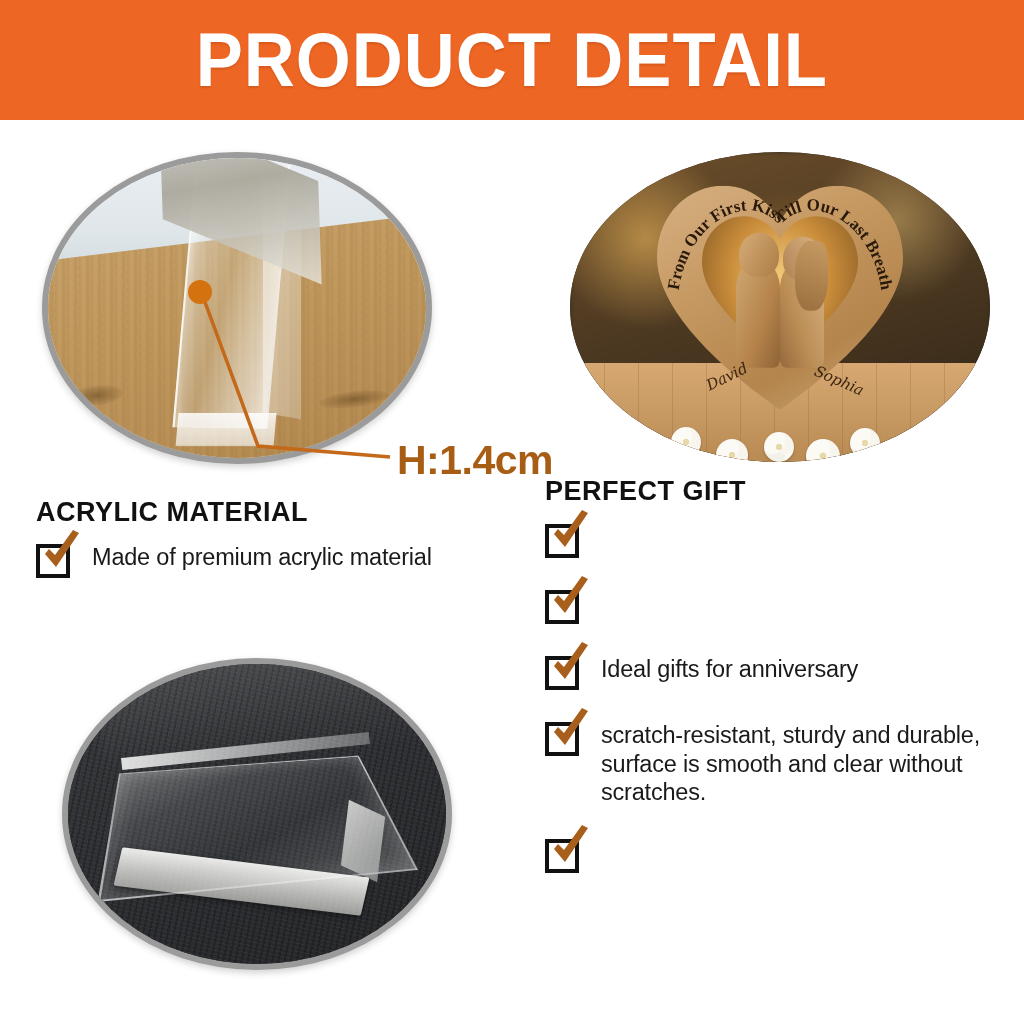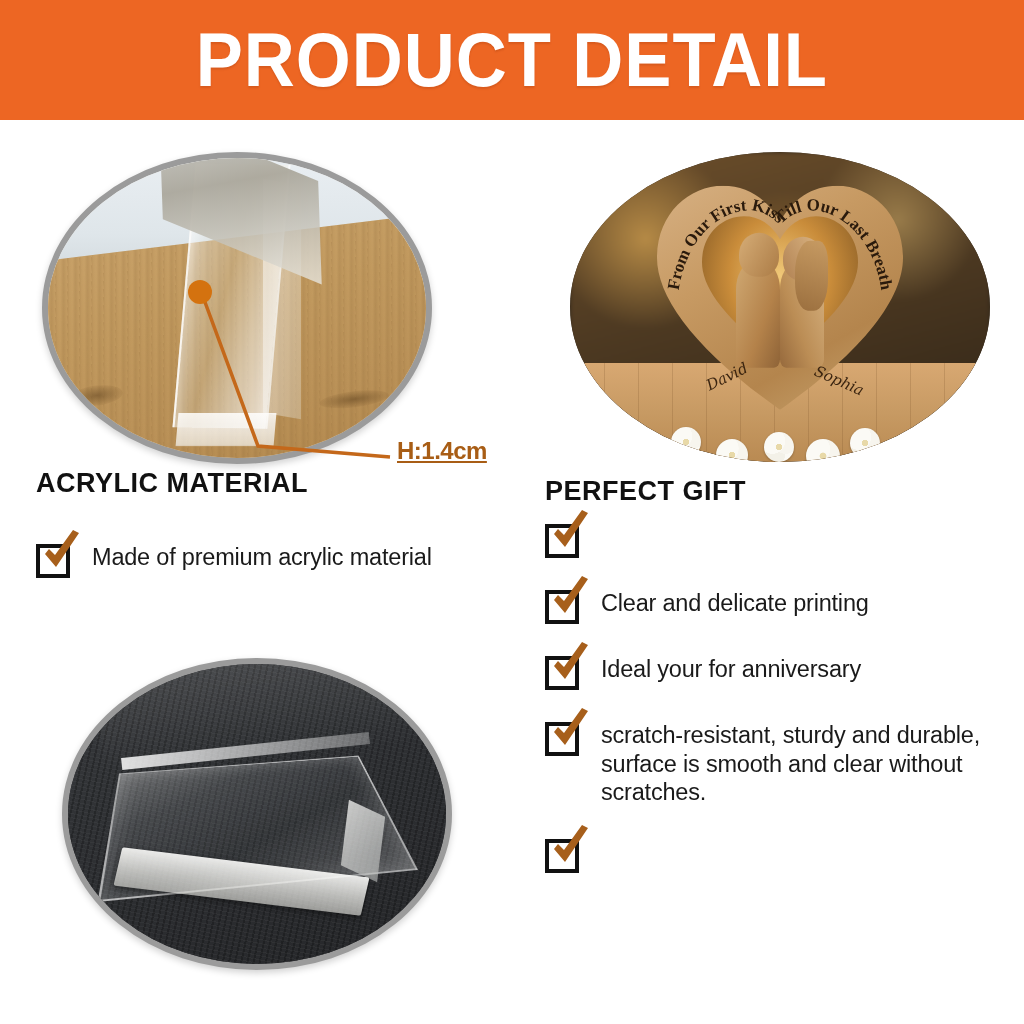--- a/index.html
+++ b/index.html
@@ -370,38 +370,37 @@
     width: 1024px;
     height: 420px;
     pointer-events: none;
   }
   #callout-label {
     position: absolute;
     left: 397px;
     top: 437px;
     font-family: "Liberation Sans", sans-serif;
     font-weight: bold;
-    font-size: 24px;
+    font-size: 41px;
     color: #a85d15;
     letter-spacing: -0.5px;
     white-space: nowrap;
-    text-decoration: underline;
   }
 
   
   .section-heading {
     position: absolute;
     font-family: "Liberation Sans", sans-serif;
     font-weight: bold;
     font-size: 27px;
     letter-spacing: 0.5px;
     color: #111111;
     white-space: nowrap;
   }
-  #heading-acrylic { left: 36px;  top: 468px; }
+  #heading-acrylic { left: 36px;  top: 497px; }
   #heading-gift    { left: 545px; top: 476px; }
 
   .feature-list { position: absolute; }
   #list-acrylic { left: 36px;  top: 538px; width: 480px; }
   #list-gift    { left: 545px; top: 518px; width: 460px; }
 
   .feature-item {
     display: flex;
     align-items: flex-start;
     margin-bottom: 4px;
@@ -545,31 +544,30 @@
     </span>
   </div>
 
   <div class="feature-item">
     <span class="checkbox">
       <span class="box"></span>
       <svg viewBox="0 0 44 48">
           <path d="M7 24 L18 37 L41 3 L35 0 L17 25 L11 19 Z" fill="#a75f1b"></path>
         </svg>
     </span>
-    <span class="feature-text">Clear and delicate printing</span>
   </div>
 
   <div class="feature-item">
     <span class="checkbox">
       <span class="box"></span>
       <svg viewBox="0 0 44 48">
           <path d="M7 24 L18 37 L41 3 L35 0 L17 25 L11 19 Z" fill="#a75f1b"></path>
         </svg>
     </span>
-    <span class="feature-text">Ideal your for anniversary</span>
+    <span class="feature-text">Ideal gifts for anniversary</span>
   </div>
 
   <div class="feature-item">
     <span class="checkbox">
       <span class="box"></span>
       <svg viewBox="0 0 44 48">
           <path d="M7 24 L18 37 L41 3 L35 0 L17 25 L11 19 Z" fill="#a75f1b"></path>
         </svg>
     </span>
     <span class="feature-text">scratch-resistant, sturdy and durable, surface is smooth and clear without scratches.</span>

